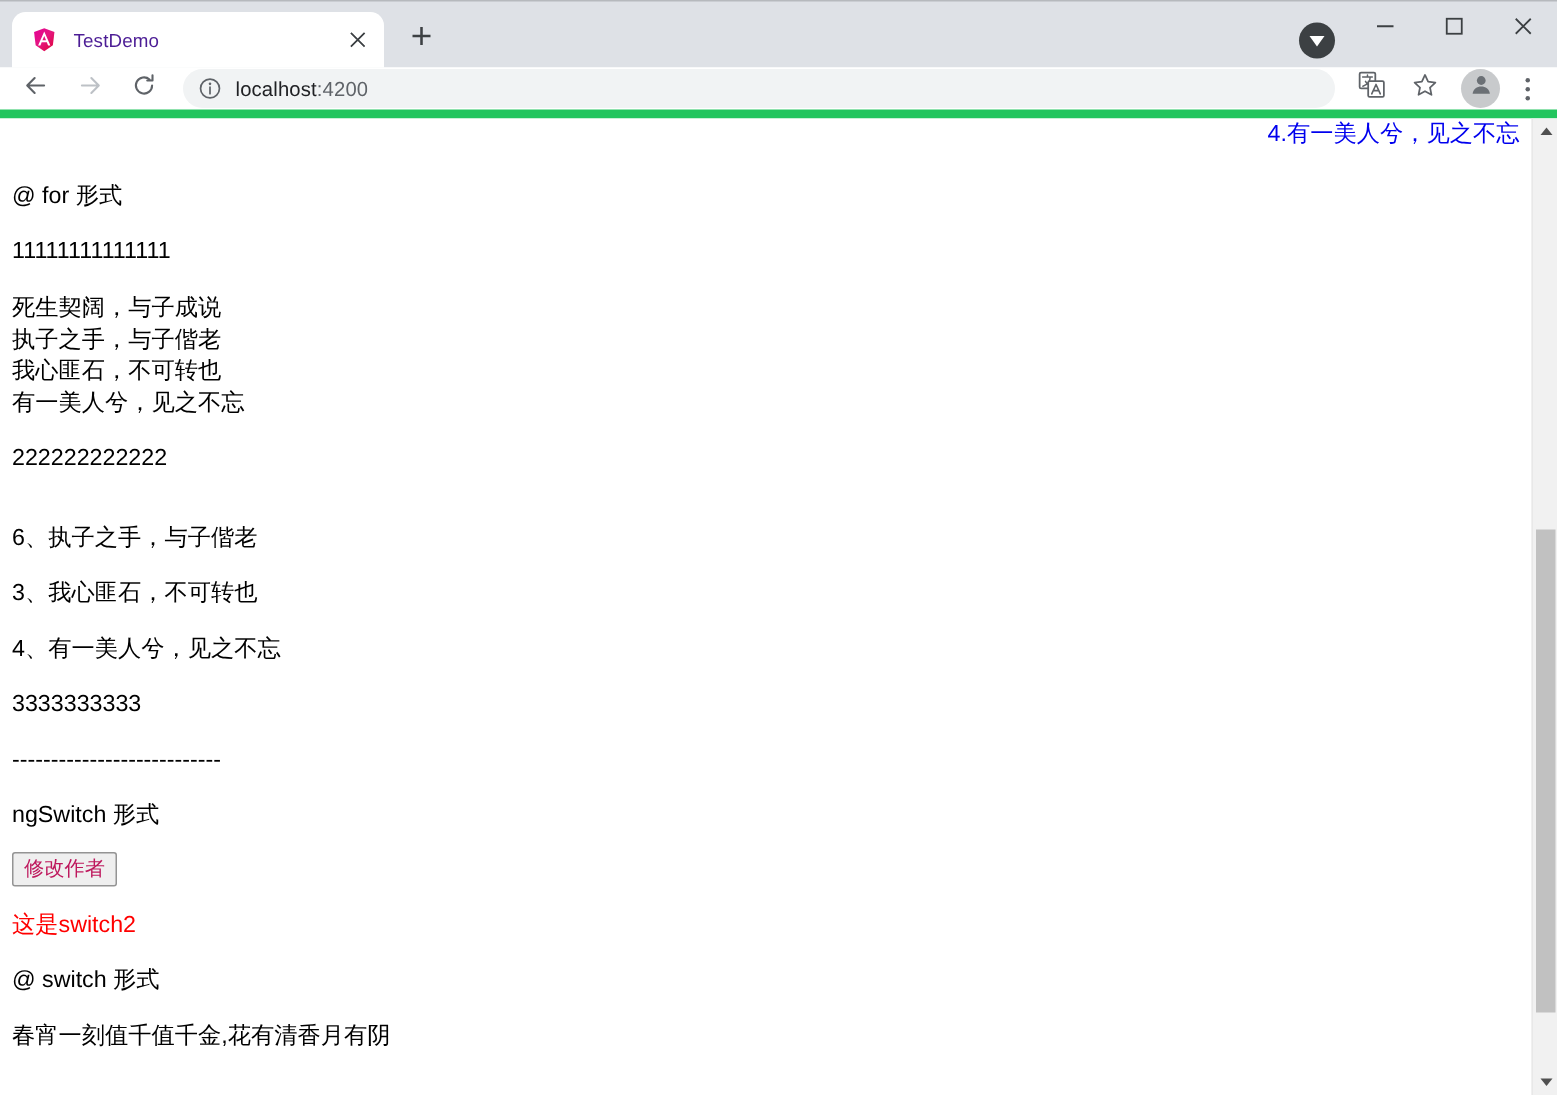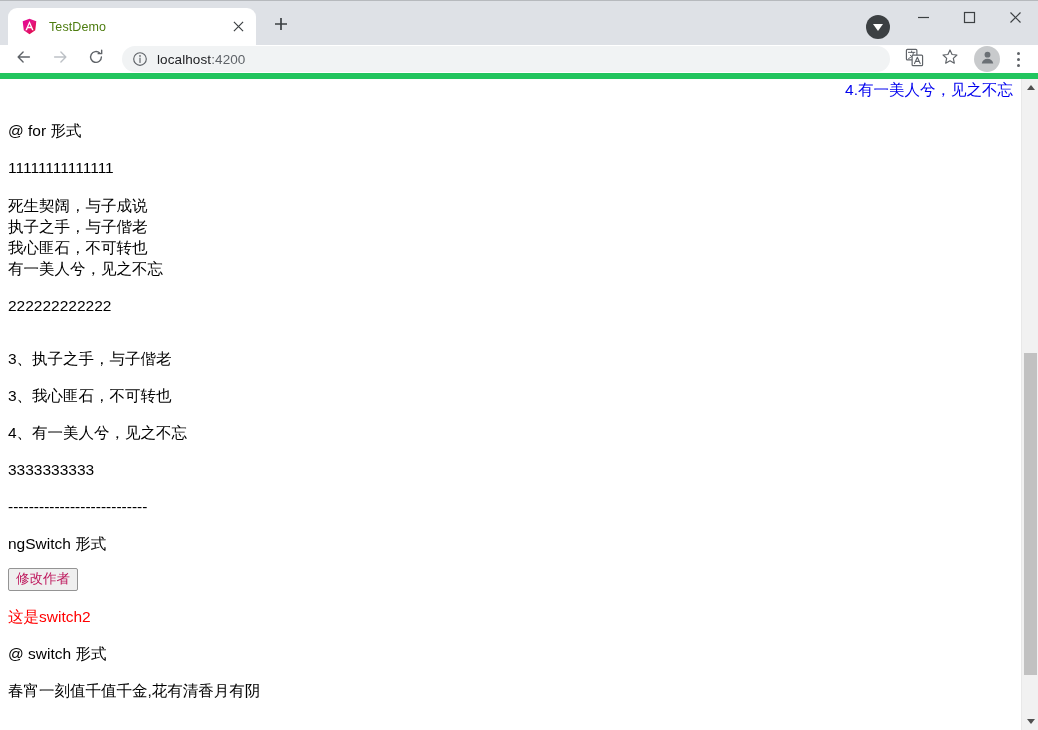--- a/index.html
+++ b/index.html
@@ -39,21 +39,21 @@
   }
   .tab-favicon {
     width: 17px; height: 17px;
     flex: 0 0 17px;
     margin-right: 11px;
     position: relative;
   }
   .tab-title {
     flex: 1 1 auto;
     font-size: 12.5px;
-    color: #4d7c0f;
+    color: #4c1d95;
     white-space: nowrap; overflow: hidden; text-overflow: ellipsis;
     letter-spacing: 0.1px;
   }
   .tab-close {
     width: 18px; height: 18px;
     flex: 0 0 18px;
     display: flex; align-items: center; justify-content: center;
     border-radius: 50%;
     color: #5f6368;
     font-size: 15px; line-height: 1;
@@ -364,21 +364,21 @@
       <div class="ln">死生契阔，与子成说</div>
       <div class="ln">执子之手，与子偕老</div>
       <div class="ln">我心匪石，不可转也</div>
       <div class="ln">有一美人兮，见之不忘</div>
 
       <div style="height:16px"></div>
       <div class="ln">222222222222</div>
 
       <div style="height:16px"></div>
       <div style="height:16px"></div>
-      <div class="ln">3、执子之手，与子偕老</div>
+      <div class="ln">6、执子之手，与子偕老</div>
       <div style="height:16px"></div>
       <div class="ln">3、我心匪石，不可转也</div>
       <div style="height:16px"></div>
       <div class="ln">4、有一美人兮，见之不忘</div>
 
       <div style="height:16px"></div>
       <div class="ln">3333333333</div>
 
       <div style="height:16px"></div>
       <div class="ln">---------------------------</div>

